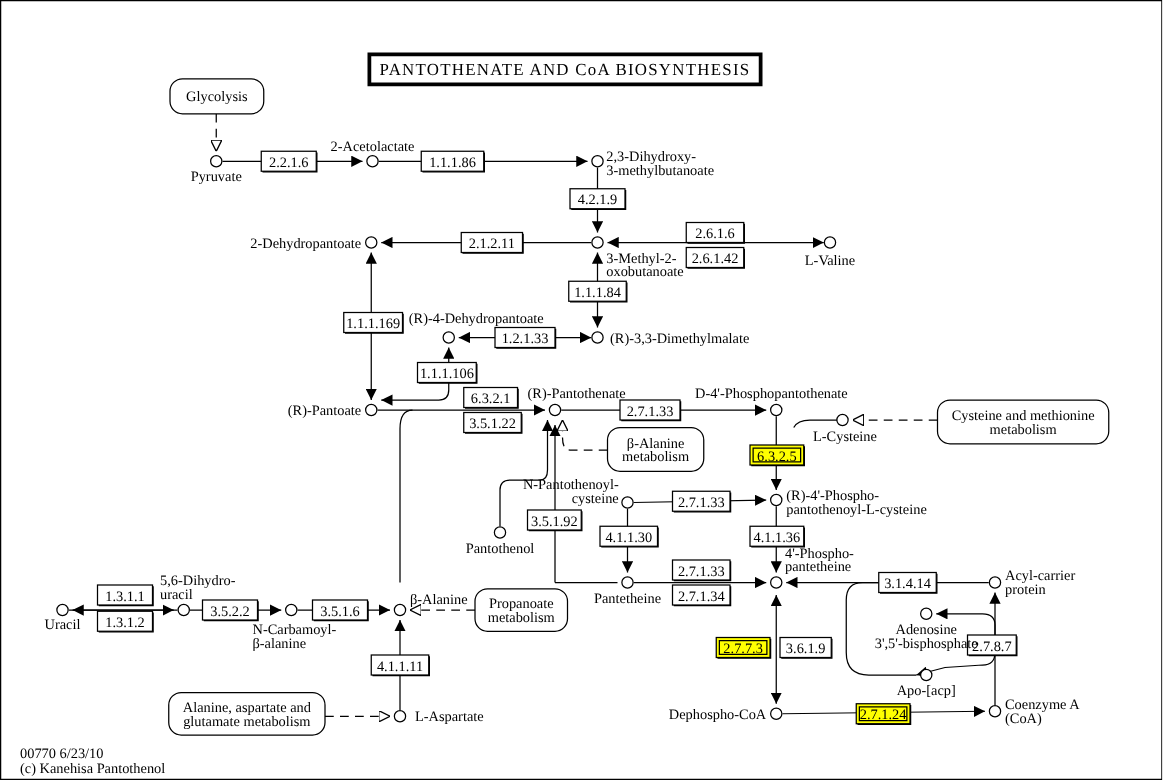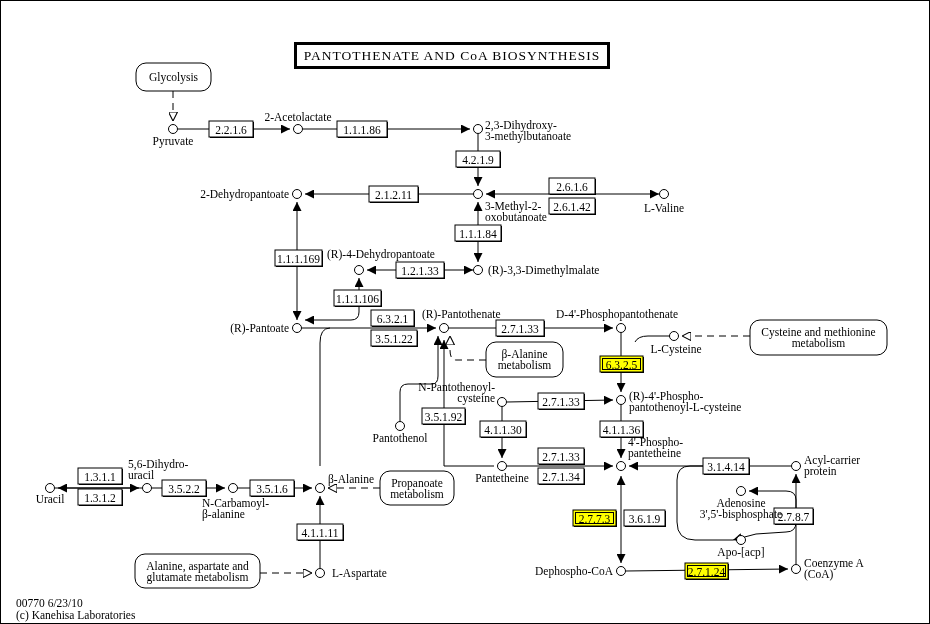--- a/index.html
+++ b/index.html
@@ -20,21 +20,21 @@
 
 <div id="canvas">
   <div id="frame"></div>
 
   <div style="position:absolute;left:294px;top:42px;width:316px;height:27px;border:3px solid #000;box-sizing:border-box;background:#fff;display:flex;align-items:center;justify-content:center;">
     <span style="font-family:'Liberation Serif','DejaVu Serif',serif;font-size:13.5px;letter-spacing:1px;">PANTOTHENATE AND CoA BIOSYNTHESIS</span>
   </div>
 
   <div style="position:absolute;left:16px;top:597px;font-family:'Liberation Serif','DejaVu Serif',serif;font-size:11.5px;line-height:12px;">
     <div>00770 6/23/10</div>
-    <div>(c) Kanehisa Laboratories</div>
+    <div>(c) Kanehisa Pantothenol</div>
   </div>
 
   <svg id="map" width="930" height="624" xmlns="http://www.w3.org/2000/svg">
     <defs>
       <marker id="arr" viewBox="0 0 10 10" refX="10" refY="5" markerWidth="9" markerHeight="9" orient="auto-start-reverse" markerUnits="userSpaceOnUse">
         <path d="M0,0 L10,5 L0,10 z" fill="#000"></path>
       </marker>
       <marker id="arro" viewBox="0 0 10 10" refX="10" refY="5" markerWidth="9" markerHeight="9" orient="auto-start-reverse" markerUnits="userSpaceOnUse">
         <path d="M0,0 L10,5 L0,10 z" fill="#fff" stroke="#000" stroke-width="1.2"></path>
       </marker>

